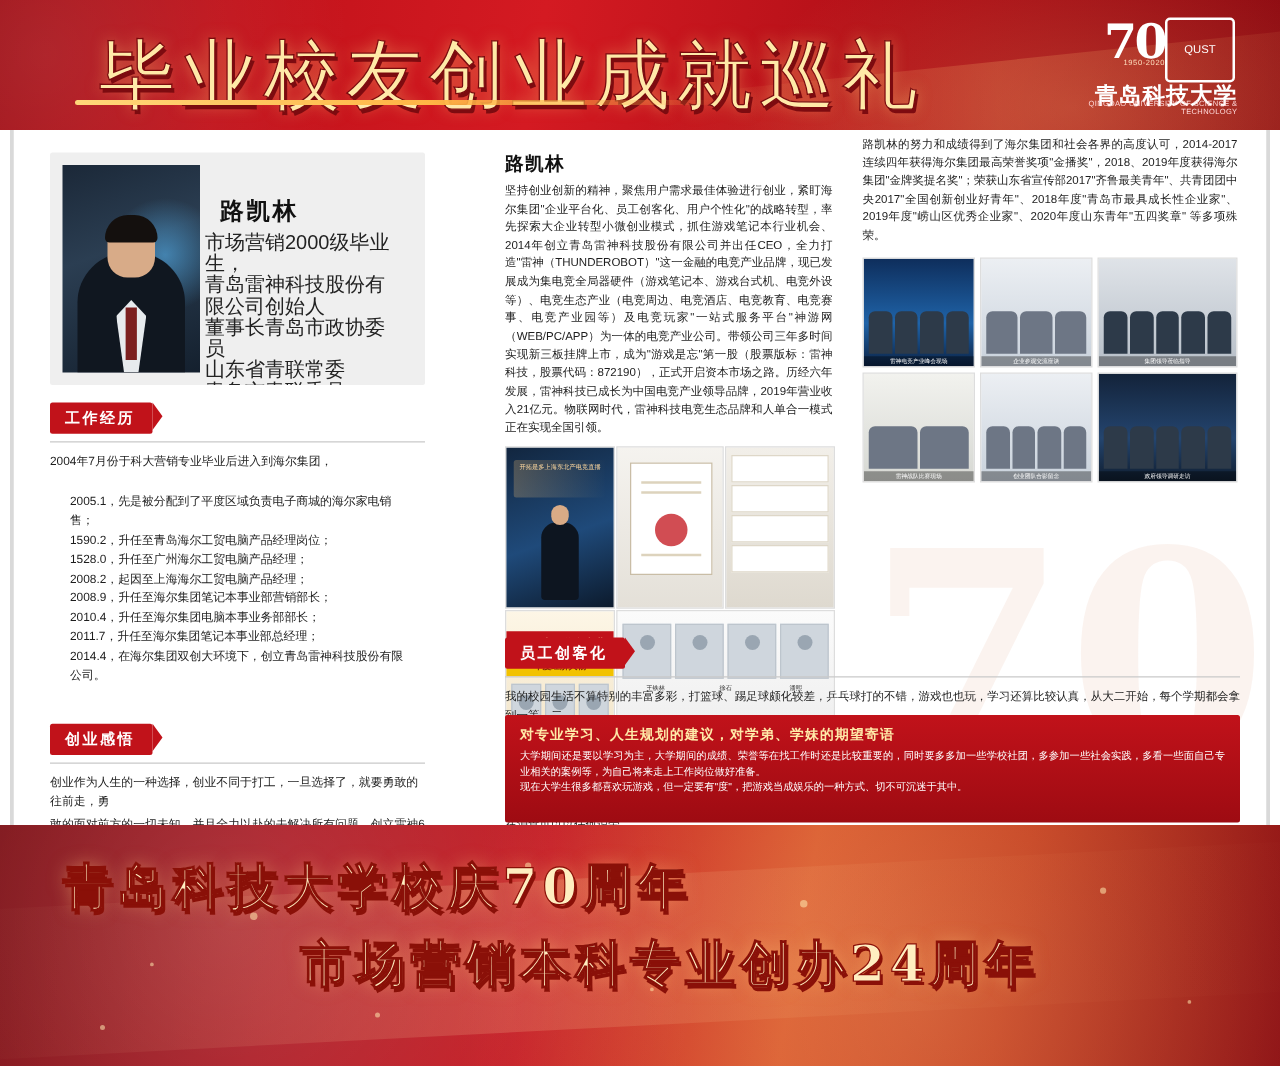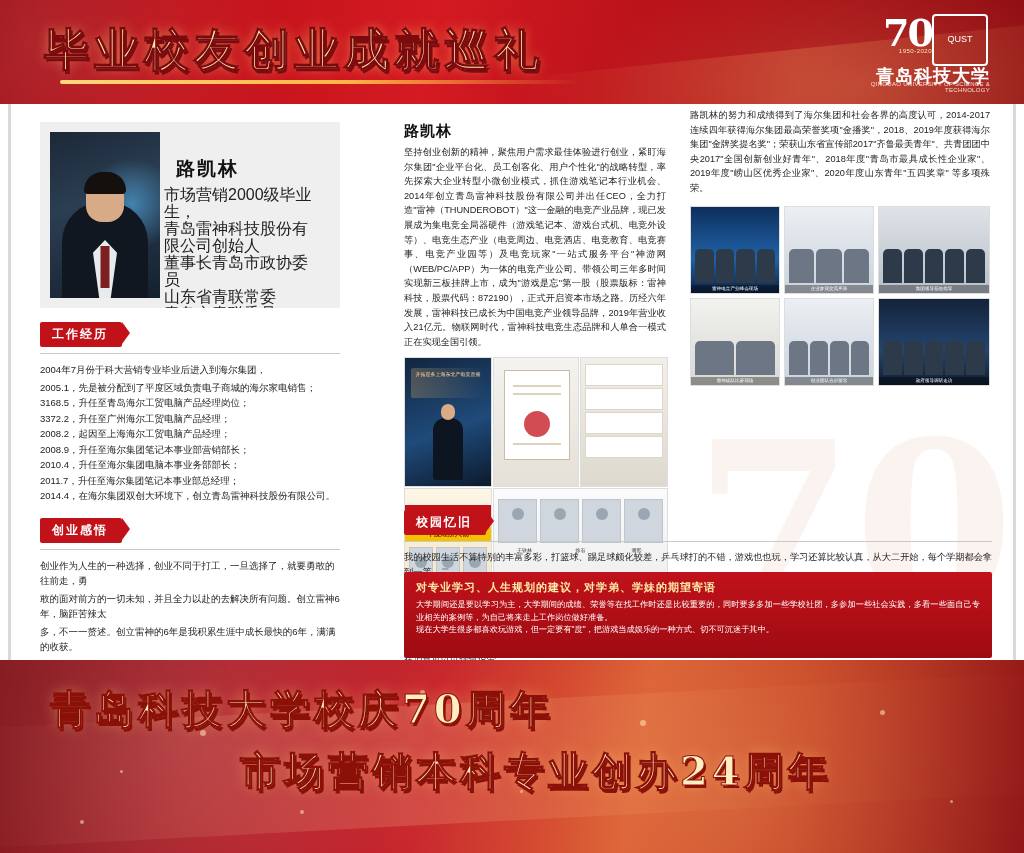--- a/index.html
+++ b/index.html
@@ -24,23 +24,23 @@
     position:absolute;right:-40px;top:-70px;width:520px;height:260px;
     border-radius:50%;
     background:radial-gradient(ellipse at 60% 60%,rgba(255,190,120,.20),rgba(255,120,60,0) 60%);
   }
   .header-swoosh2{
     position:absolute;left:520px;top:46px;width:620px;height:120px;
     background:linear-gradient(95deg,rgba(255,200,130,0),rgba(255,190,110,.22) 45%,rgba(255,160,80,0));
     transform:rotate(-6deg);
   }
   .title-main{
-    position:absolute;left:44px;top:20px;
+    position:absolute;left:79px;top:20px;
     font-family:"DejaVu Serif","Liberation Serif",serif;
-    font-weight:700;font-size:45px;letter-spacing:5px;
+    font-weight:400;font-size:61px;letter-spacing:5px;
     color:#ffe9a8;
     -webkit-text-stroke:1px #7a0a0e;
     text-shadow:2px 3px 0 #7d0b10, 0 0 12px rgba(255,210,120,.55);
     white-space:nowrap;
   }
   .title-underline{
     position:absolute;left:60px;top:80px;width:520px;height:4px;
     background:linear-gradient(90deg,#ffd77a,#ffb545 55%,rgba(255,181,69,0));
     border-radius:2px;
   }
@@ -132,21 +132,21 @@
     background:#c1121a;color:#fff;font-size:12px;font-weight:700;letter-spacing:2px;
     padding:4px 14px 4px 12px;border-radius:2px;
   }
   .sec-label:after{
     content:"";position:absolute;right:-8px;top:0;border-left:8px solid #c1121a;
     border-top:11px solid transparent;border-bottom:11px solid transparent;
   }
   .sec-rule{width:300px;height:1px;background:#c9c9c9;margin:6px 0 8px;}
   .body-text{font-size:9.5px;color:#1d1d1d;line-height:15.5px;}
   .body-text p{margin:0 0 2px;}
-  .list-compact{margin:0;padding:0;list-style:none;}
+  .list-compact{margin:16px;padding:0;list-style:none;}
   .list-compact li{font-size:9.5px;color:#1d1d1d;line-height:15.5px;}
 
   
   .col-mid{position:absolute;left:404px;top:18px;width:262px;}
   .mid-name{font-size:15px;font-weight:700;color:#111;letter-spacing:1px;margin-bottom:4px;}
   .mid-text{font-size:9.2px;color:#1d1d1d;line-height:14.6px;text-align:justify;}
   .mid-photos{position:relative;margin-top:8px;width:262px;height:128px;}
   .mp{position:absolute;top:0;height:128px;overflow:hidden;border:1px solid #ddd;}
   .mp1{left:0;width:86px;background:linear-gradient(160deg,#12263f,#1f4a7a 55%,#0c1a2c);}
   .mp2{left:89px;width:84px;background:linear-gradient(180deg,#f5f3ef,#e4e0d8);}
@@ -294,22 +294,22 @@
           <div>抓住游戏笔记本行业机会</div>
         </div>
       </div>
 
       <div class="sec-label">工作经历</div>
       <div class="sec-rule"></div>
       <div class="body-text">
         <p>2004年7月份于科大营销专业毕业后进入到海尔集团，</p>
         <ul class="list-compact">
           <li>2005.1，先是被分配到了平度区域负责电子商城的海尔家电销售；</li>
-          <li>3168.5，升任至青岛海尔工贸电脑产品经理岗位；</li>
-          <li>3372.2，升任至广州海尔工贸电脑产品经理；</li>
+          <li>1590.2，升任至青岛海尔工贸电脑产品经理岗位；</li>
+          <li>1528.0，升任至广州海尔工贸电脑产品经理；</li>
           <li>2008.2，起因至上海海尔工贸电脑产品经理；</li>
           <li>2008.9，升任至海尔集团笔记本事业部营销部长；</li>
           <li>2010.4，升任至海尔集团电脑本事业务部部长；</li>
           <li>2011.7，升任至海尔集团笔记本事业部总经理；</li>
           <li>2014.4，在海尔集团双创大环境下，创立青岛雷神科技股份有限公司。</li>
         </ul>
       </div>
 
       <div class="sec-label">创业感悟</div>
       <div class="sec-rule"></div>
@@ -438,21 +438,21 @@
               <i></i>
               <i></i>
               <i></i>
             </div>
           <div class="cap">政府领导调研走访</div>
         </div>
       </div>
     </div>
 
     <div class="campus">
-      <div class="sec-label">校园忆旧</div>
+      <div class="sec-label">员工创客化</div>
       <div class="sec-rule" style="width:588px;"></div>
       <div class="campus-text">
         <div>我的校园生活不算特别的丰富多彩，打篮球、踢足球颇化较差，乒乓球打的不错，游戏也也玩，学习还算比较认真，从大二开始，每个学期都会拿到一等、二</div>
         <div>等奖学金。在大学的很多社团的活动组织实践，包括后面四年一直担任班长给了我很好的锻炼，让我个人的组织协调能力和人际沟通能力得到了很好的锻炼。</div>
         <div>那段时间的青春，美好的很多，第一次是师甜，那时的校园生活跟现在是是自己的中的一样，每天准上自会的跟是保留节目就是班级给记给的跟踪，不知道周了多少张唱迷卡</div>
         <div>；还有是就是晚层给也交对，非教老多，只是是交给会看见的，不是在就头发就是往教学一样类，所以头发和改制基本都一样。给哈；还有白林，在消食可以以任何说劳</div>
 
       </div>
     </div>
 

